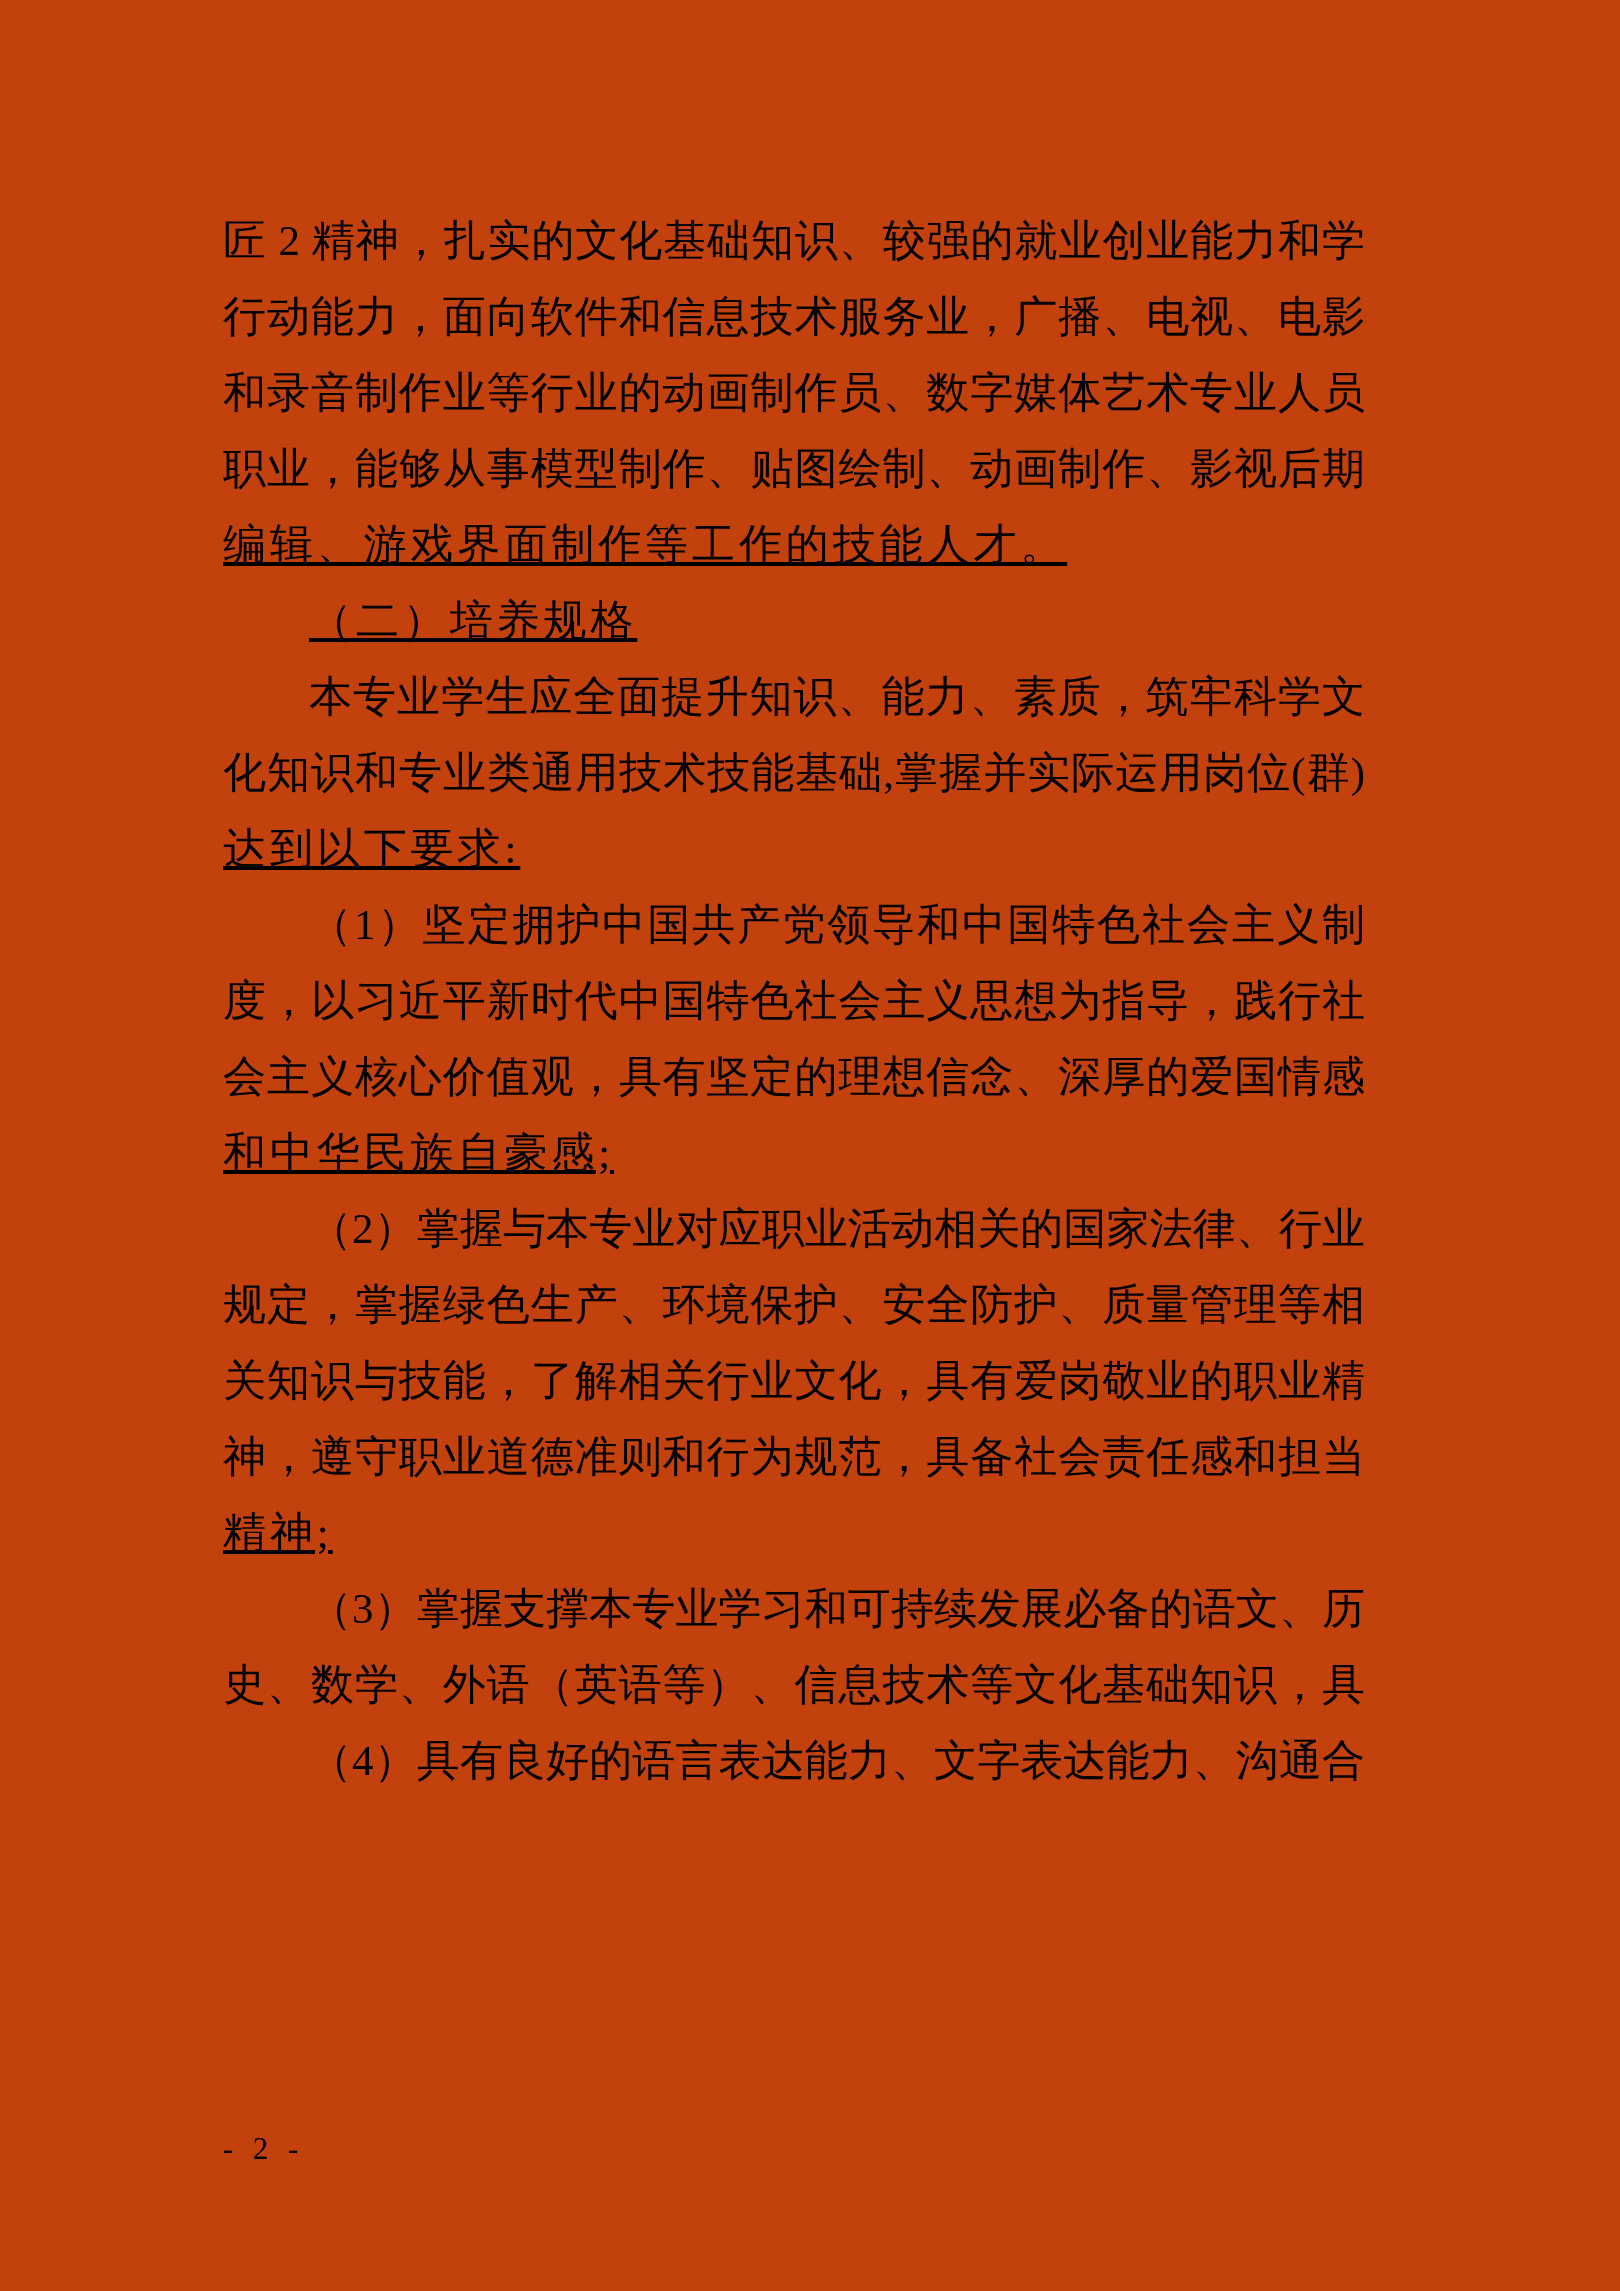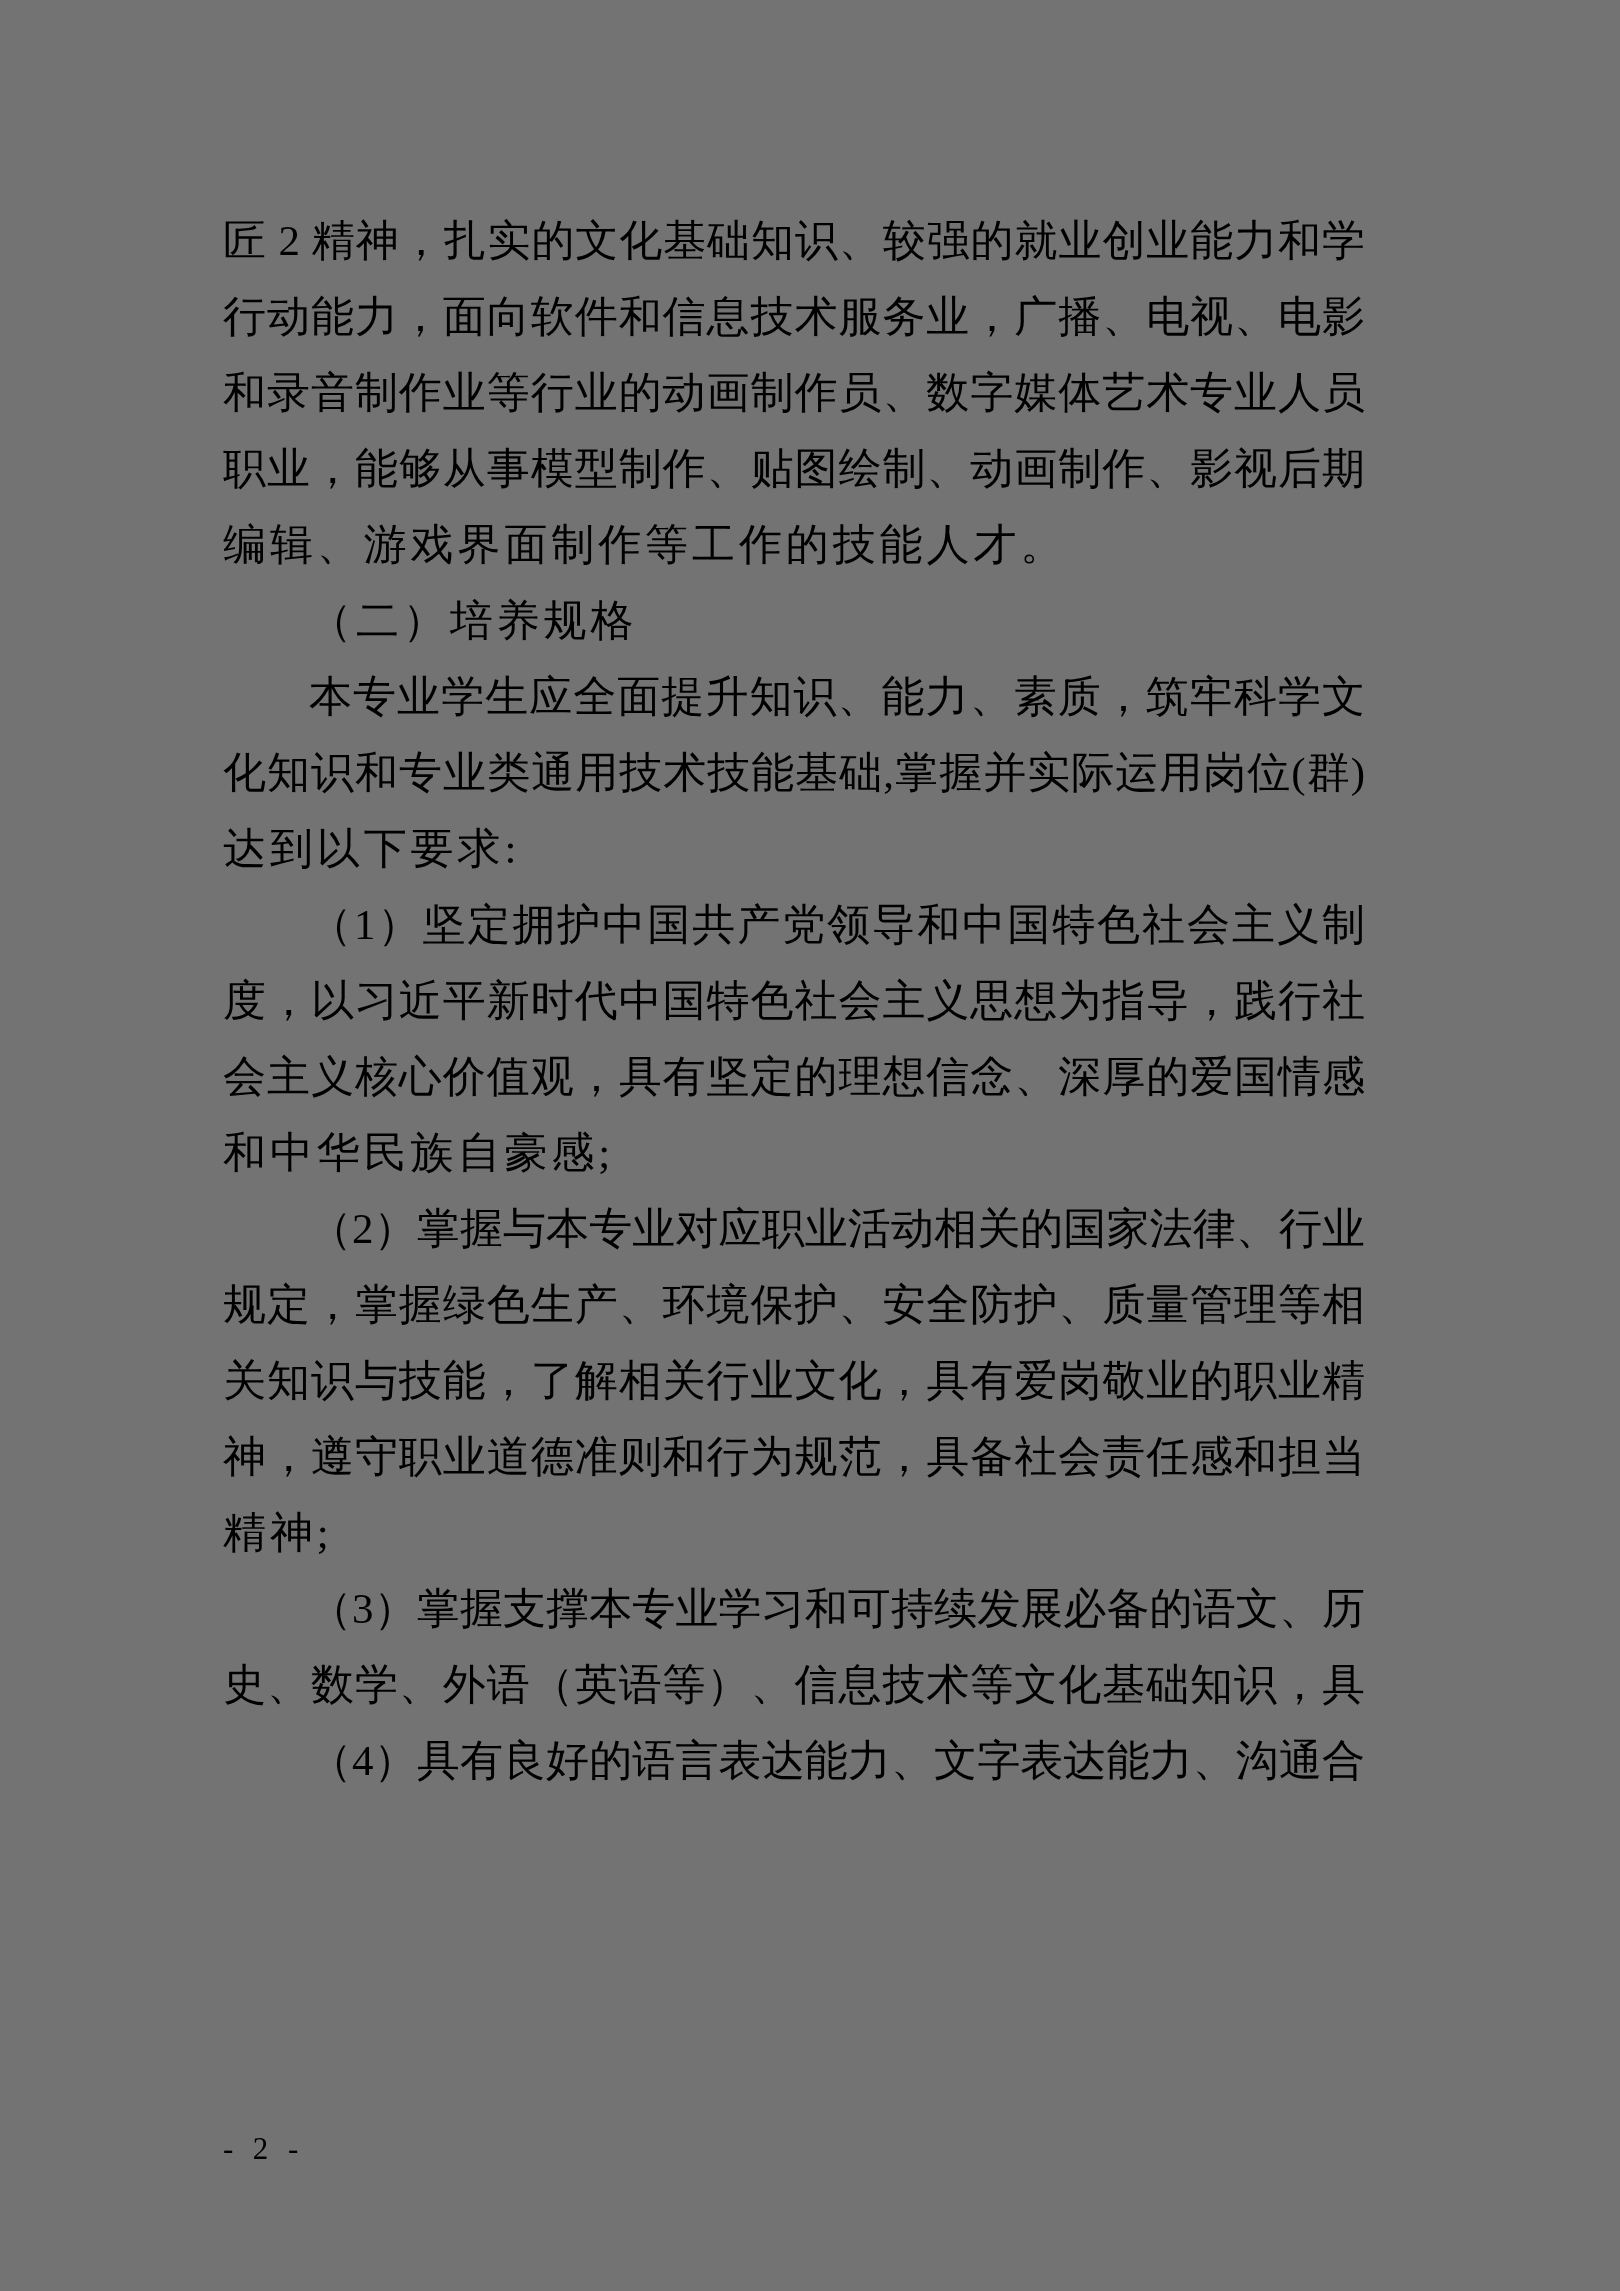--- a/index.html
+++ b/index.html
@@ -13,21 +13,21 @@
     position: relative;
     font-family: "Liberation Serif", "DejaVu Serif", serif;
     color: #000000;
     overflow: hidden;
   }
   .page {
     position: absolute;
     left: 0; top: 0;
     width: 1620px;
     height: 2292px;
-    background: #737373;
+    background: #c2410c;
   }
   .text-block {
     position: absolute;
     left: 223px;
     top: 203px;
     width: 1142px;
   }
   .line {
     height: 76px;
     line-height: 76px;
@@ -37,20 +37,21 @@
   }
   .line.justify {
     text-align: justify;
     text-align-last: justify;
     letter-spacing: 0;
   }
   .line.left {
     text-align: right;
     text-align-last: left;
     letter-spacing: 3.9px;
+    text-decoration: underline;
   }
   .line.indent {
     padding-left: 86px;
   }
   .page-number {
     position: absolute;
     left: 223px;
     top: 2129px;
     height: 39px;
     line-height: 39px;

